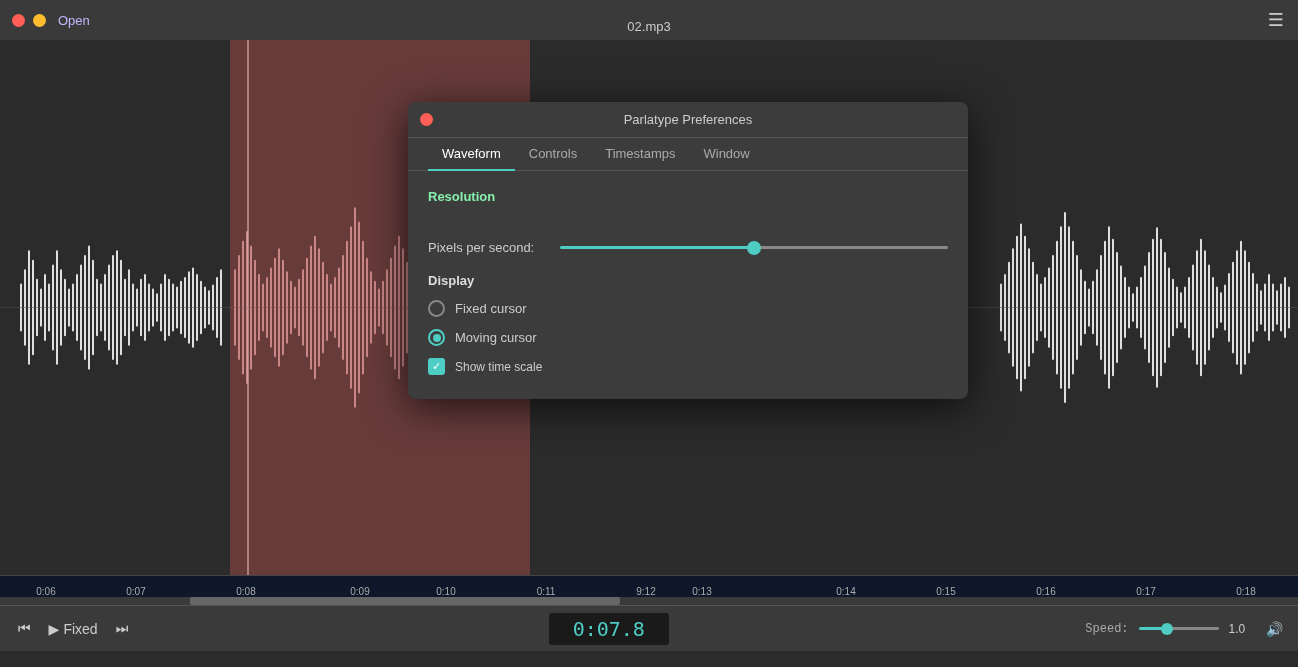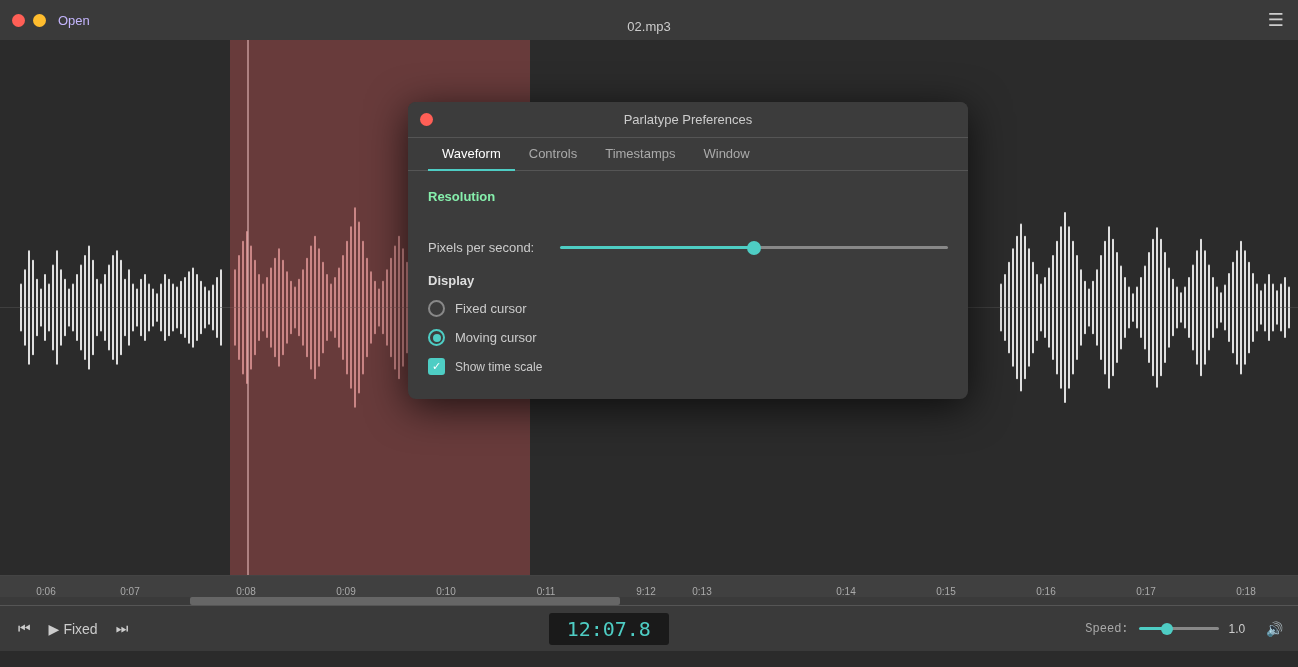--- a/index.html
+++ b/index.html
@@ -70,21 +70,21 @@
       top: 0;
       width: 300px;
       height: 560px;
       background: rgba(180, 80, 80, 0.45);
       z-index: 1;
     }
 
     
     .timeline {
       height: 30px;
-      background: #404040;
+      background: #0f172a;
       border-top: 1px solid #444;
       position: relative;
       display: flex;
       align-items: flex-end;
       padding-bottom: 4px;
       overflow: hidden;
     }
     .timeline-markers {
       display: flex;
       width: 100%;
@@ -638,23 +638,23 @@
     <line x1="0" y1="280" x2="1298" y2="280" stroke="#555" stroke-width="0.5"></line>
 
     <line x1="248" y1="0" x2="248" y2="560" stroke="#fff" stroke-width="1.5" opacity="0.8"></line>
   </svg>
 </div>
 
 <div class="timeline">
   <div class="timeline-markers">
 
     <span class="timeline-label" style="left: 46px">0:06</span>
-    <span class="timeline-label" style="left: 130px">0:07</span>
+    <span class="timeline-label" style="left: 136px">0:07</span>
     <span class="timeline-label" style="left: 246px">0:08</span>
-    <span class="timeline-label" style="left: 346px">0:09</span>
+    <span class="timeline-label" style="left: 360px">0:09</span>
     <span class="timeline-label" style="left: 446px">0:10</span>
     <span class="timeline-label" style="left: 546px">0:11</span>
     <span class="timeline-label" style="left: 646px">9:12</span>
     <span class="timeline-label" style="left: 702px">0:13</span>
     <span class="timeline-label" style="left: 846px">0:14</span>
     <span class="timeline-label" style="left: 946px">0:15</span>
     <span class="timeline-label" style="left: 1046px">0:16</span>
     <span class="timeline-label" style="left: 1146px">0:17</span>
     <span class="timeline-label" style="left: 1246px">0:18</span>
   </div>
@@ -667,21 +667,21 @@
 </div>
 
 <div class="transport-bar">
   <button class="transport-btn" title="Rewind">⏮</button>
   <button class="transport-btn" style="display:flex;align-items:center;gap:4px;">
     <span>▶</span>
     <span>Fixed</span>
   </button>
   <button class="transport-btn" title="Forward">⏭</button>
 
-  <div class="time-display">12:07.8</div>
+  <div class="time-display">0:07.8</div>
 
   <span class="speed-label">Speed:</span>
   <div class="speed-slider-container">
     <input type="range" class="speed-slider" min="0.5" max="2" step="0.1" value="1" style="">
   </div>
   <span class="speed-value">1.0</span>
   <span class="speed-icon" style="color:#aaa;font-size:14px;">🔊</span>
 </div>
 
 <div class="dialog-overlay">

